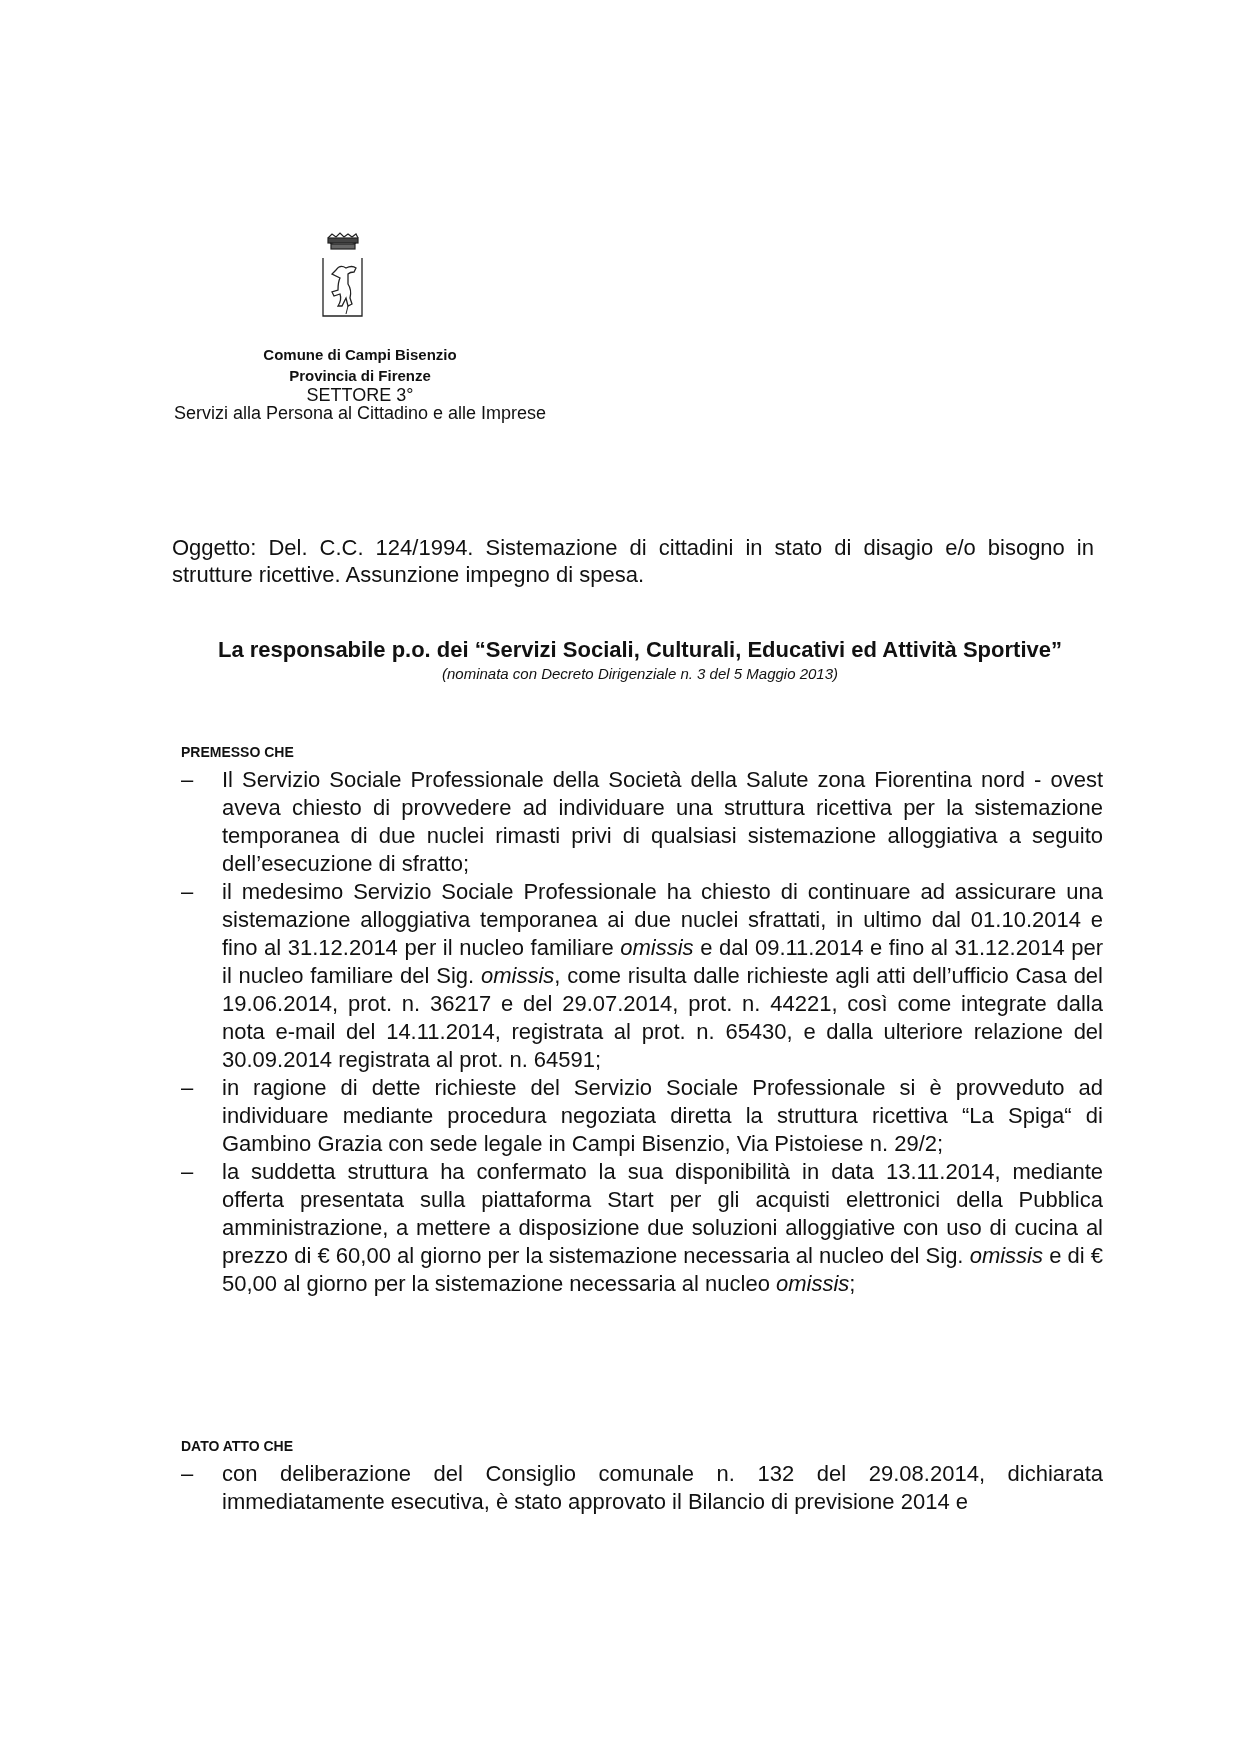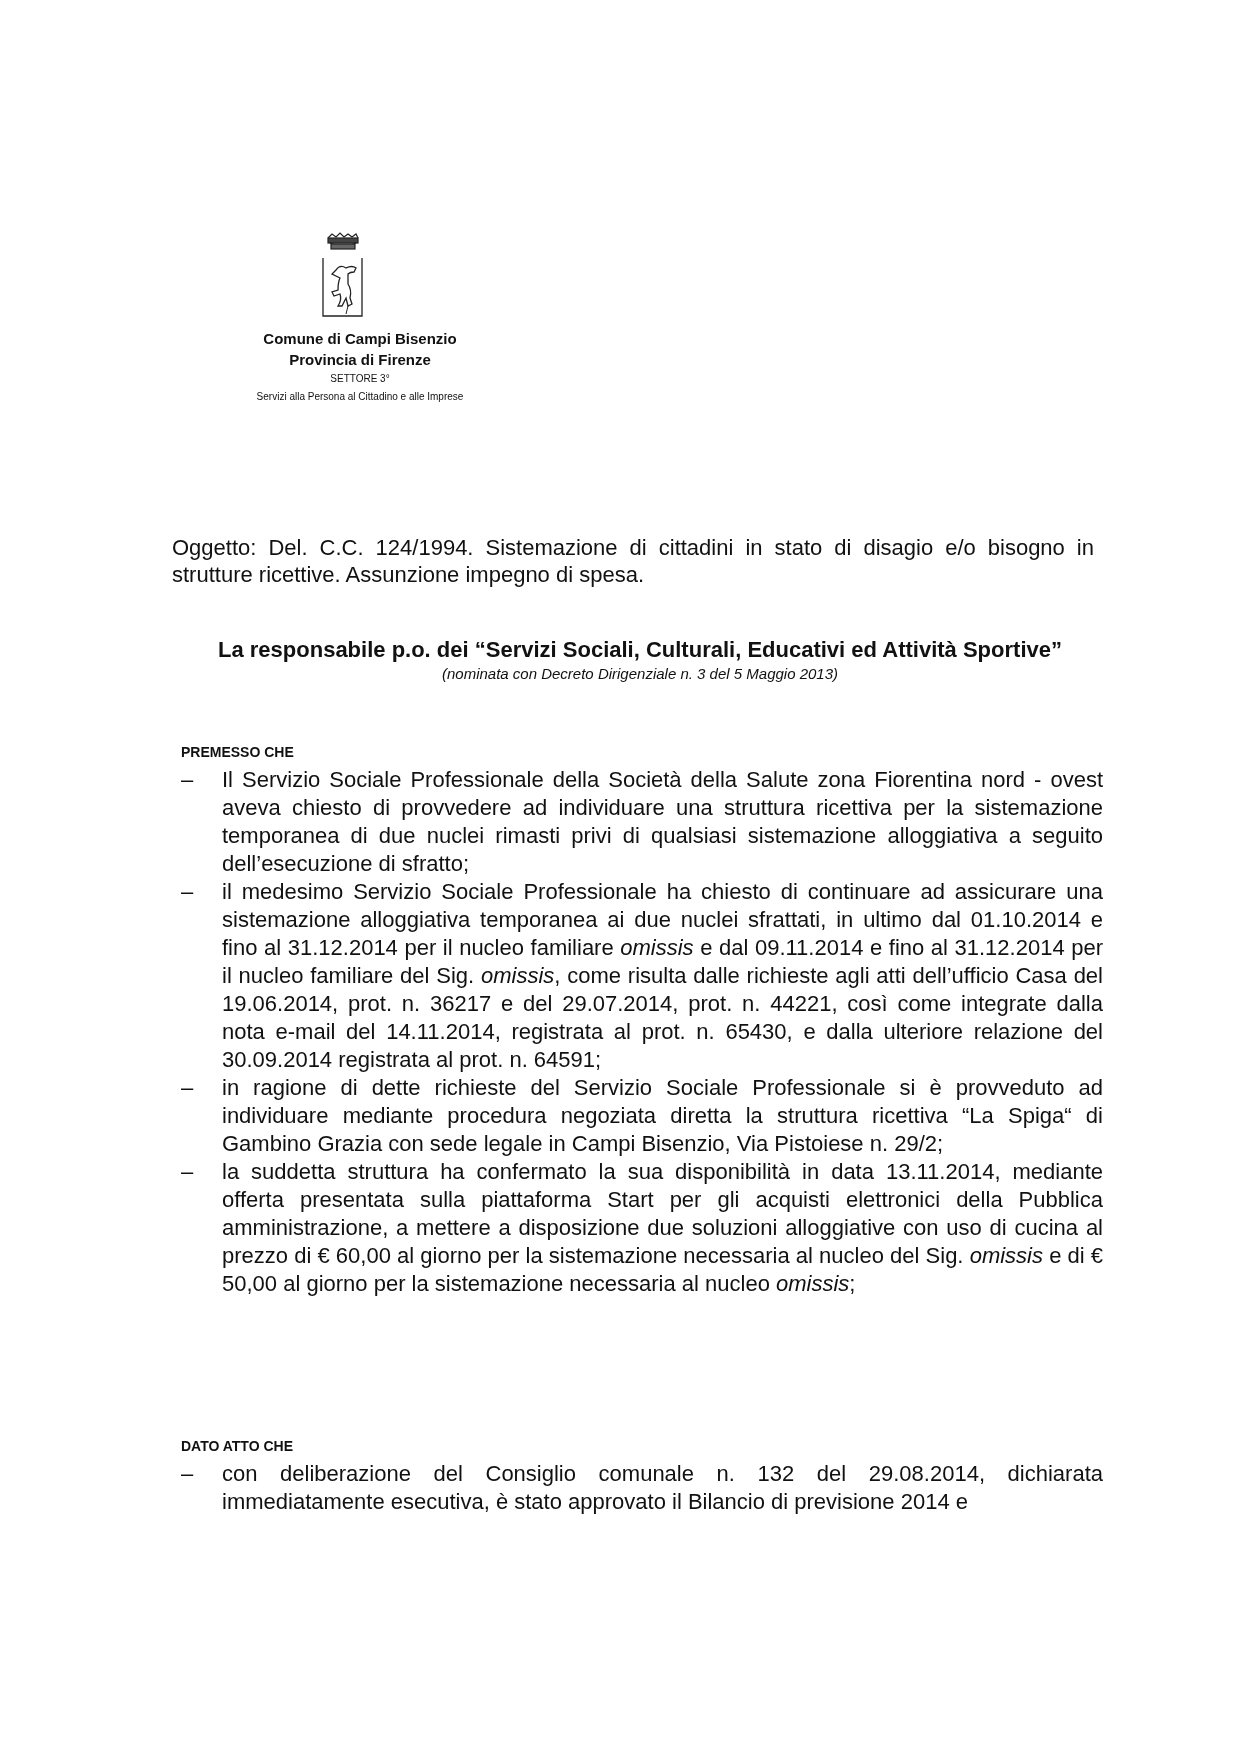--- a/index.html
+++ b/index.html
@@ -4,24 +4,24 @@
   <style>
     html, body { margin: 0; padding: 0; background: #ffffff; }
     body {
       width: 1239px; height: 1753px; position: relative; overflow: hidden;
       font-family: "Liberation Sans", sans-serif; color: #111;
     }
     .logo {
       position: absolute; left: 318px; top: 232px; width: 48px; height: 90px;
     }
     .header-block {
-      position: absolute; left: 160px; top: 328px; width: 400px; text-align: center;
+      position: absolute; left: 160px; top: 344px; width: 400px; text-align: center;
     }
     .header-block .h-bold { font-weight: bold; font-size: 15px; line-height: 21px; }
-    .header-block .h-norm { font-size: 10px; line-height: 18px; }
+    .header-block .h-norm { font-size: 18px; line-height: 18px; }
     .header-block .h-serif { font-family: "Liberation Serif", serif; font-size: 17px; line-height: 22px; letter-spacing: 0.4px; }
 
     .oggetto {
       position: absolute; left: 172px; top: 534px; width: 922px;
       font-size: 22px; line-height: 27px; text-align: justify; text-align-last: left;
     }
     .responsabile {
       position: absolute; left: 140px; top: 636px; width: 1000px; text-align: center;
     }
     .responsabile .r-title { font-weight: bold; font-size: 22px; line-height: 28px; }

